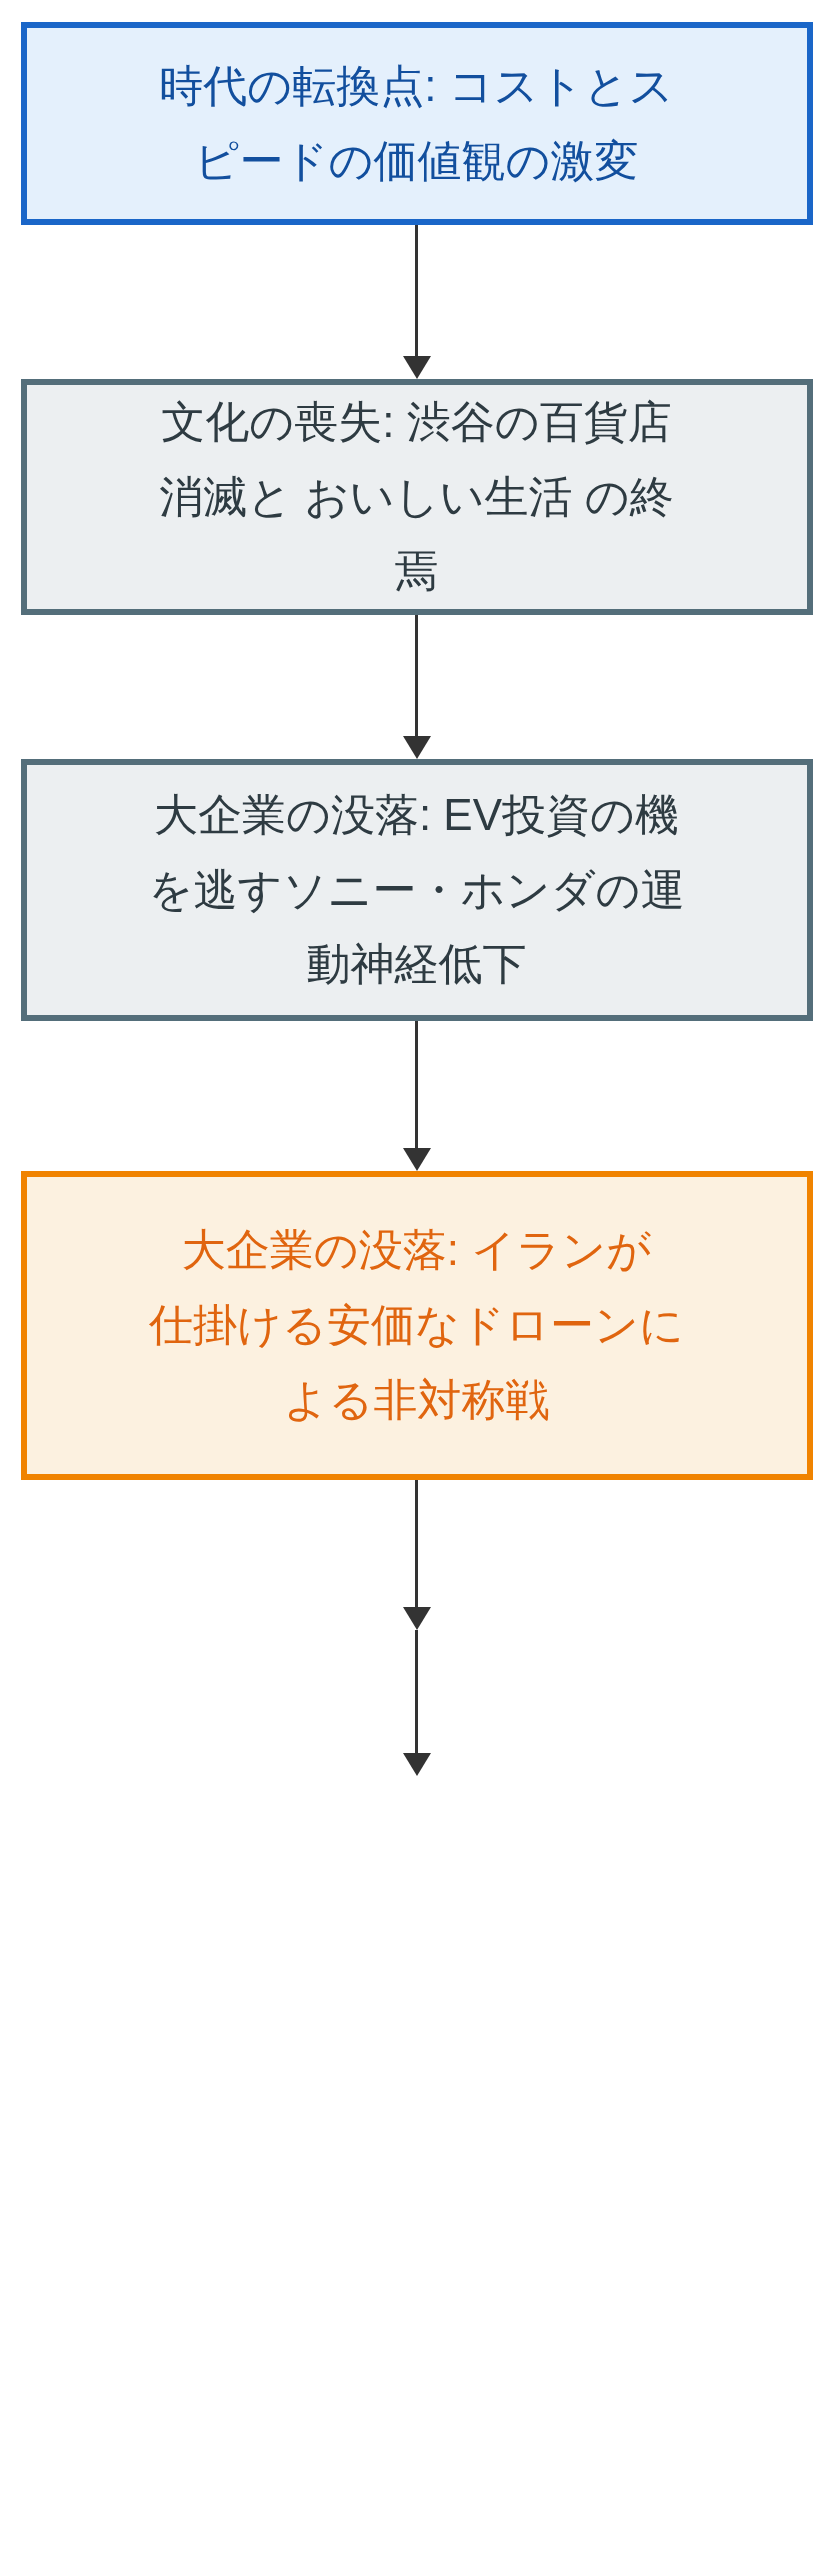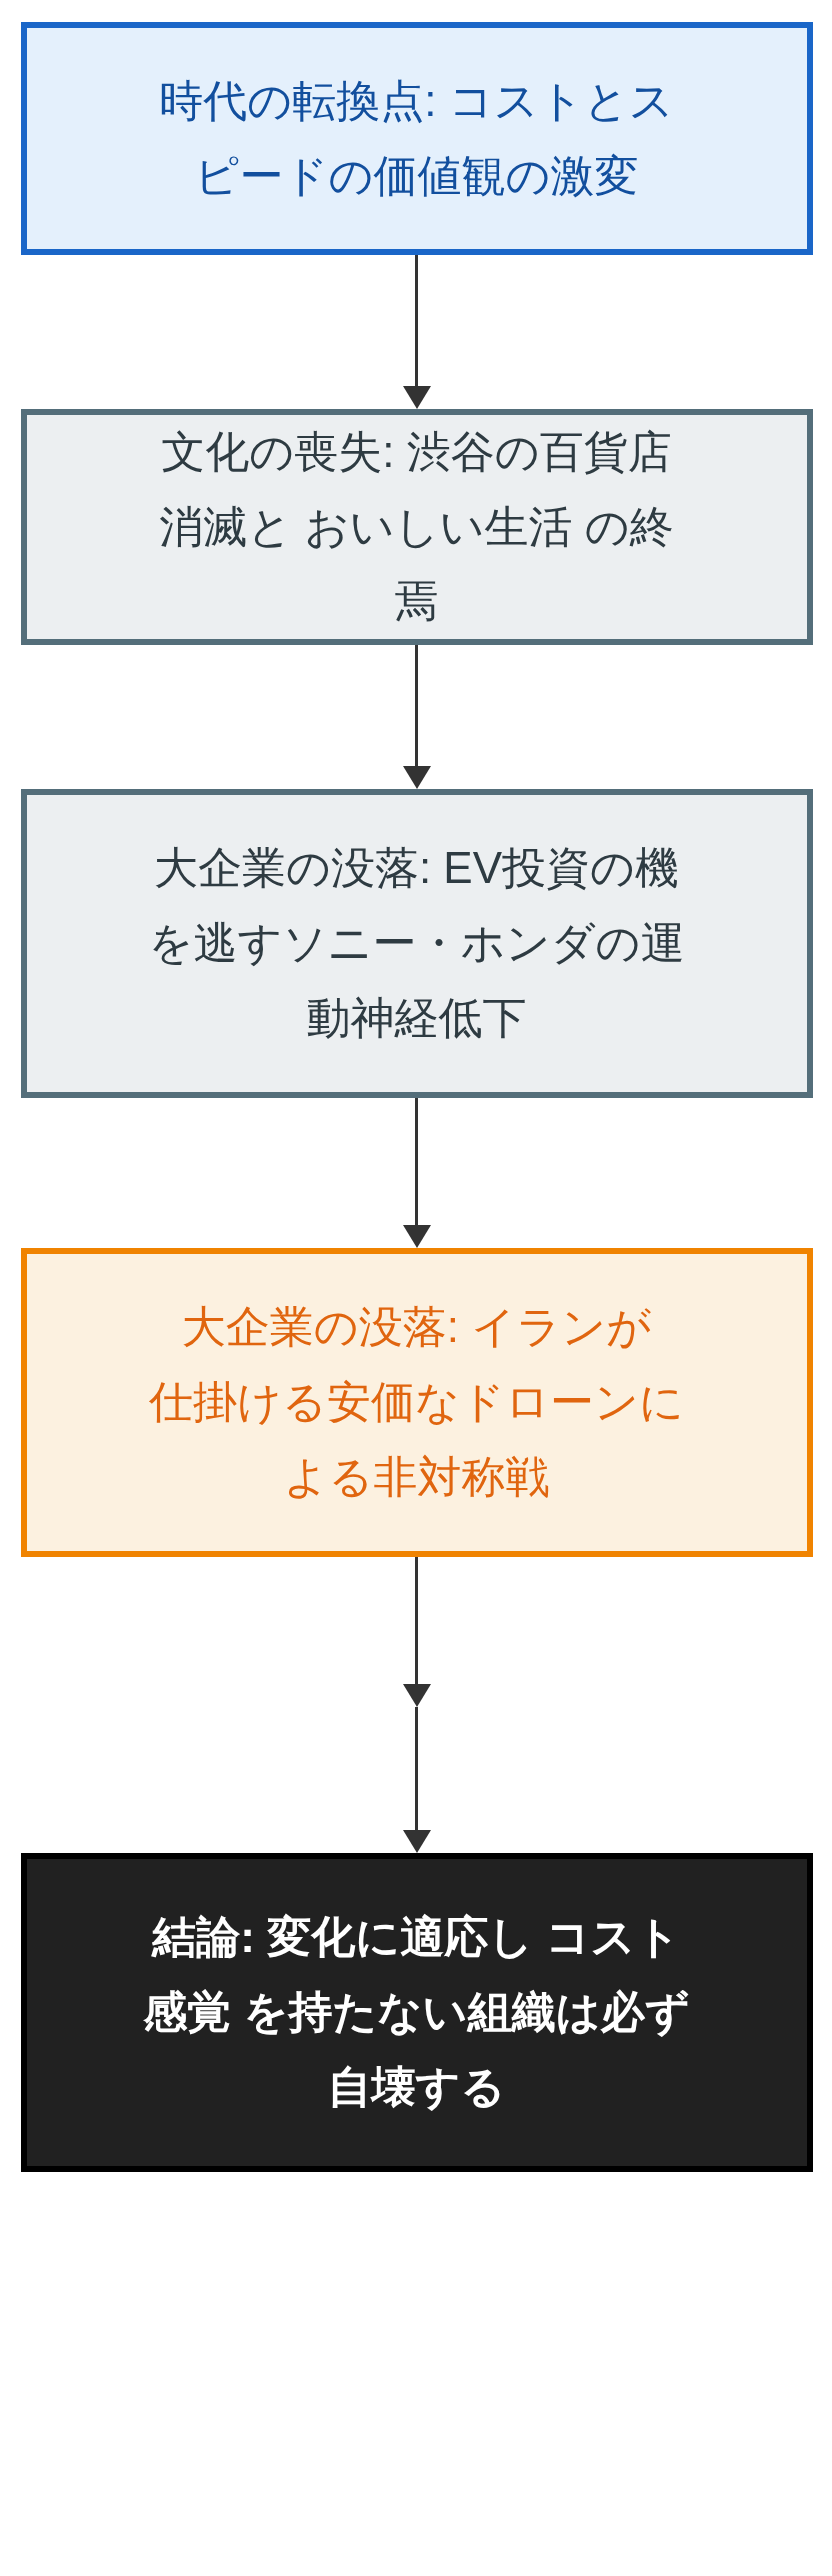--- a/index.html
+++ b/index.html
@@ -22,23 +22,23 @@
     justify-content:center;
     text-align:center;
     font-size:44px;
     line-height:1.7;
     flex:0 0 auto;
   }
   .node-label{
     white-space:pre-line;
     padding:0 20px;
   }
-  .node--1{margin-top:22px;height:233px;}
+  .node--1{margin-top:22px;height:203px;}
   .node--2{height:236px;}
-  .node--3{height:309px;}
+  .node--3{height:262px;}
   .node--4{height:309px;}
   .node--5{height:311px;}
   .node--6{height:319px;border-width:6.7px;font-weight:700;}
   .arrow{
     flex:0 0 auto;
     display:flex;
     flex-direction:column;
     align-items:center;
   }
   .arrow--1{height:154px;}
@@ -105,20 +105,15 @@
     <div class="arrow-line" style="background: rgb(51, 51, 51);"></div>
     <div class="arrow-head" style="border-top-color: rgb(51, 51, 51);"></div>
   </div>
 
 
   <div class="arrow arrow--5">
     <div class="arrow-line" style="background: rgb(51, 51, 51);"></div>
     <div class="arrow-head" style="border-top-color: rgb(51, 51, 51);"></div>
   </div>
 
-  <section class="node node--6" style="background-color: rgb(33, 33, 33); border-color: rgb(0, 0, 0); color: rgb(255, 255, 255); font-weight: 700;">
-    <div class="node-label">結論: 変化に適応し コスト
-感覚 を持たない組織は必ず
-自壊する</div>
-  </section>
 
 </div>
 
 
 </body></html>

